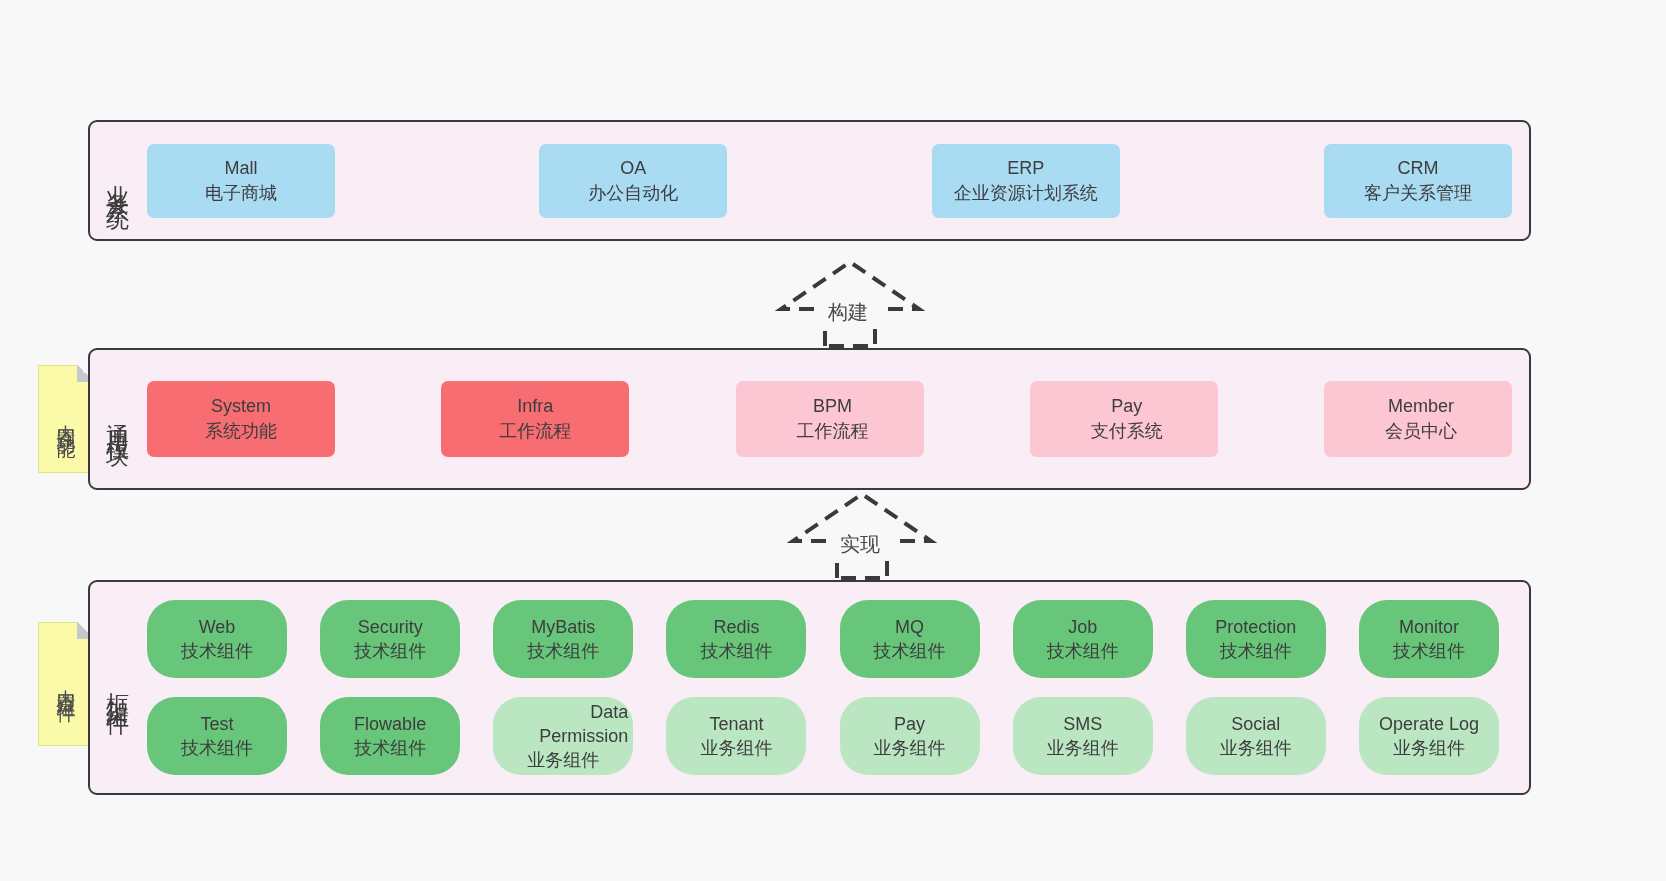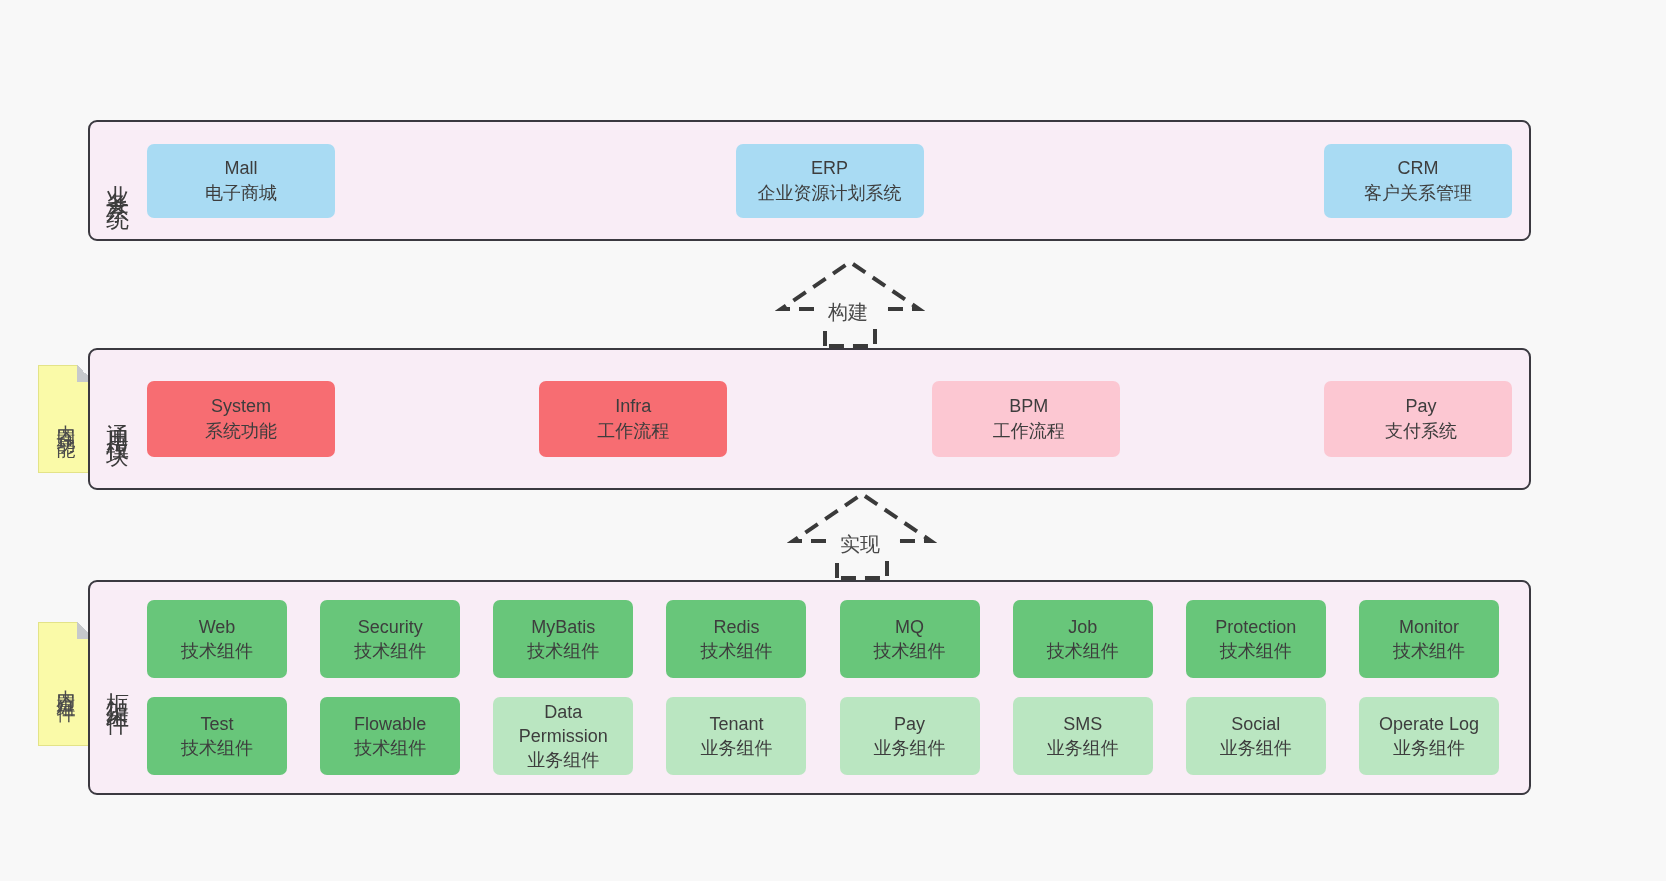--- a/index.html
+++ b/index.html
@@ -61,27 +61,27 @@
     justify-content:space-between;
   }
 
   
   .box {
     border-radius:7px;
     display:flex;
     flex-direction:column;
     align-items:center;
     justify-content:center;
-    text-align:center;
+    text-align:right;
     font-size:18px;
     line-height:25px;
   }
   .box-wide  { width:188px; height:74px; }
   .layer-mid .box-wide { height:76px; }
-  .box-small { width:140px; height:78px; line-height:24px; padding:0 5px; }
+  .box-small { width:140px; height:78px; line-height:24px; padding:0 5px;border-radius:28px; }
 
   .blue       { background:#a9dbf3; }
   .red        { background:#f76d72; }
   .pink       { background:#fcc7d2;padding-left:6px; }
   .green      { background:#68c67a; }
   .lightgreen { background:#bae6c1; }
 
   
   .sticky {
     position:absolute;
@@ -125,20 +125,24 @@
 <div class="layer layer-top">
   <div class="label-strip">
     <div class="layer-label">业务系统</div>
   </div>
   <div class="boxes">
     <div class="box box-wide blue">
       <div>Mall</div>
       <div>电子商城</div>
     </div>
     <div class="box box-wide blue">
+      <div>OA</div>
+      <div>办公自动化</div>
+    </div>
+    <div class="box box-wide blue">
       <div>ERP</div>
       <div>企业资源计划系统</div>
     </div>
     <div class="box box-wide blue">
       <div>CRM</div>
       <div>客户关系管理</div>
     </div>
   </div>
 </div>
 
@@ -168,20 +172,24 @@
       <div>工作流程</div>
     </div>
     <div class="box box-wide pink">
       <div>BPM</div>
       <div>工作流程</div>
     </div>
     <div class="box box-wide pink">
       <div>Pay</div>
       <div>支付系统</div>
     </div>
+    <div class="box box-wide pink">
+      <div>Member</div>
+      <div>会员中心</div>
+    </div>
   </div>
 </div>
 
 <div class="arrow arrow-2">
   <svg width="150" height="92" viewBox="0 0 150 92">
     <path d="M50,90 L50,53 L6,53 L75,6 L144,53 L100,53 L100,90 Z" fill="none" stroke="#3a3a3a" stroke-width="4" stroke-dasharray="15 9" stroke-linejoin="miter"></path>
     <rect x="40" y="41" width="66" height="30" fill="#f8f8f8"></rect>
     <text x="73" y="63" text-anchor="middle" font-size="20" fill="#4a4a4a">实现</text>
   </svg>
 </div>

